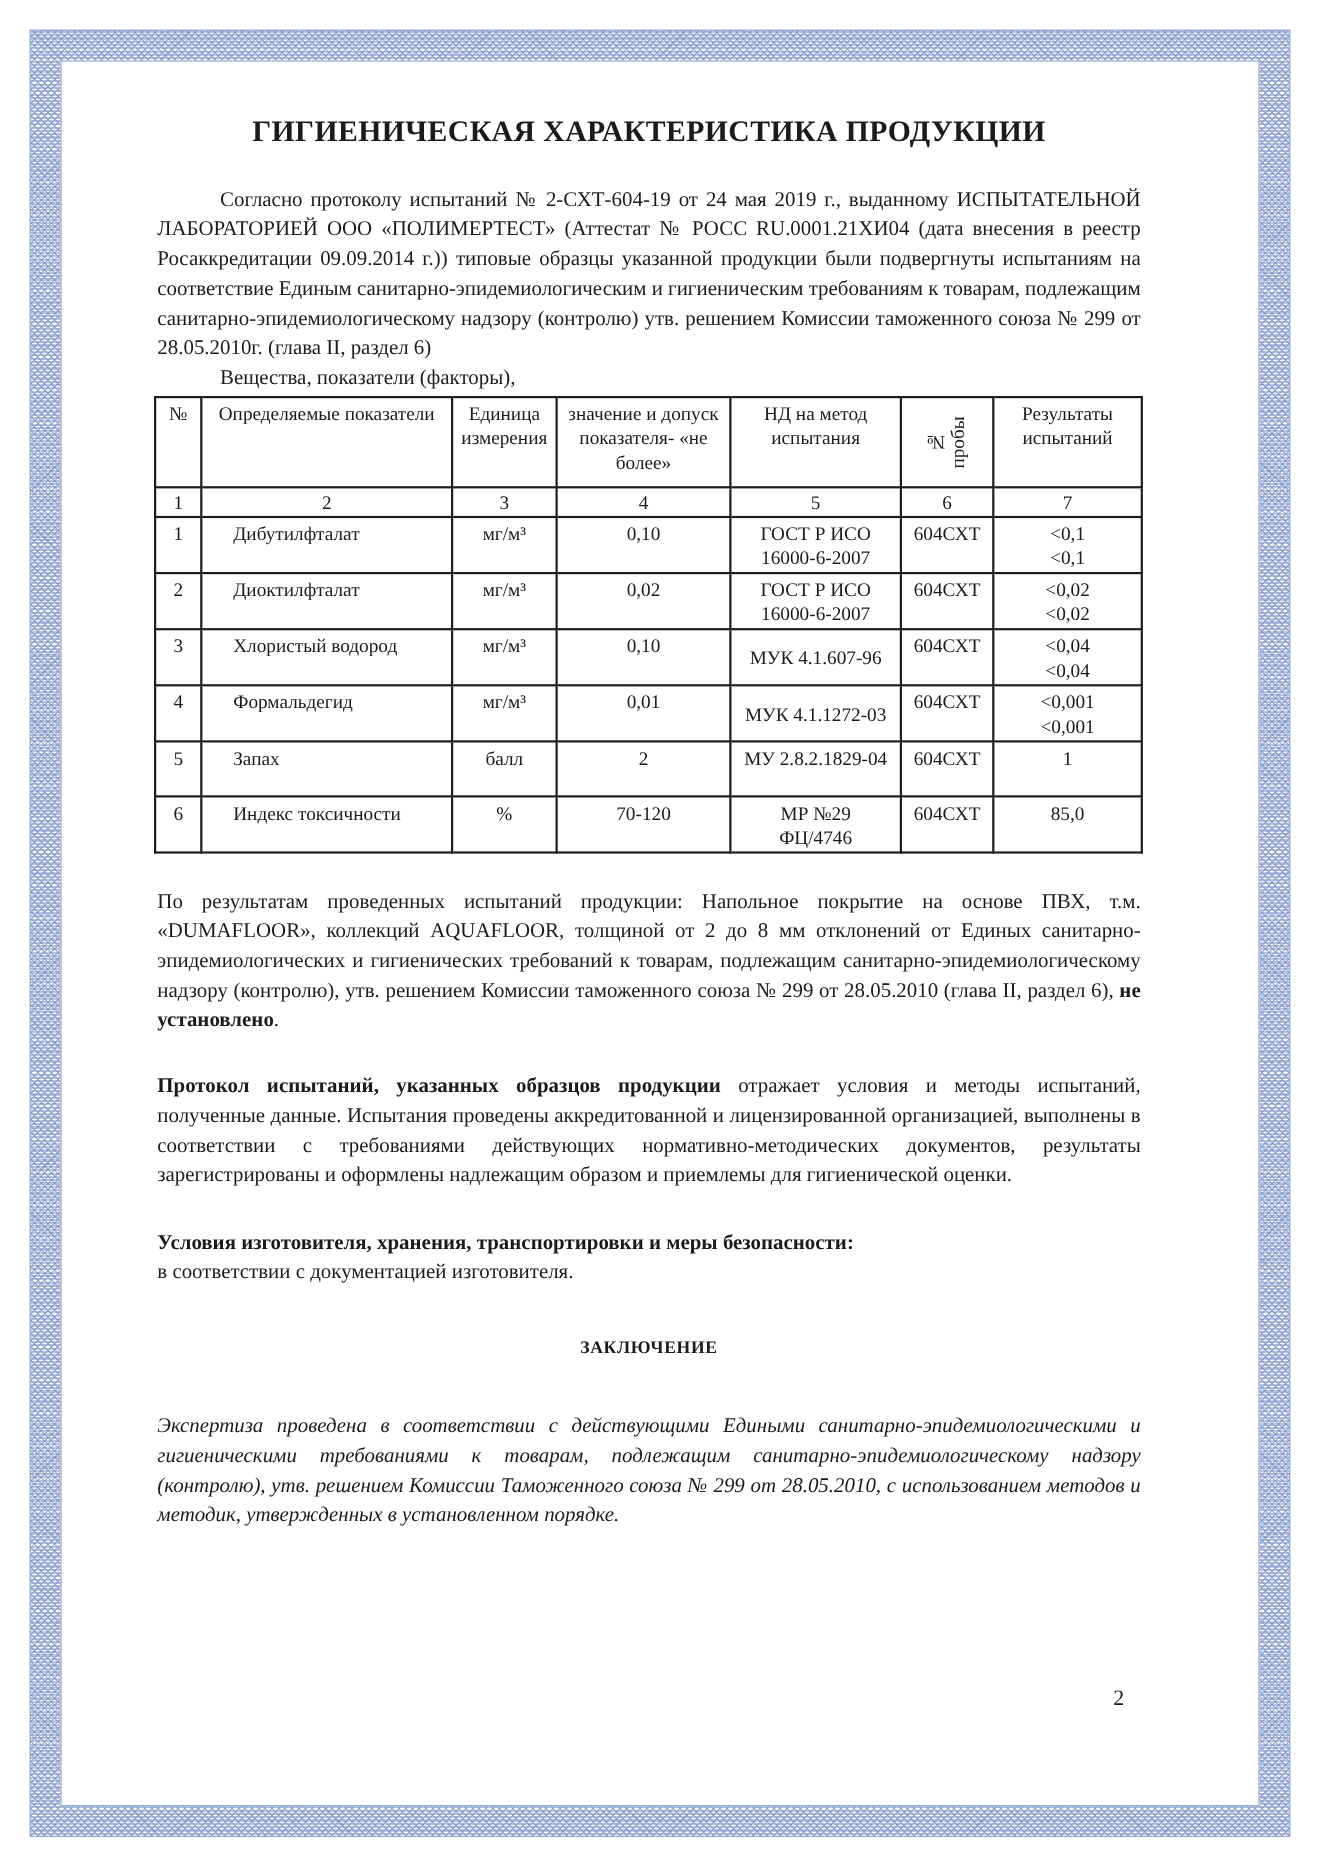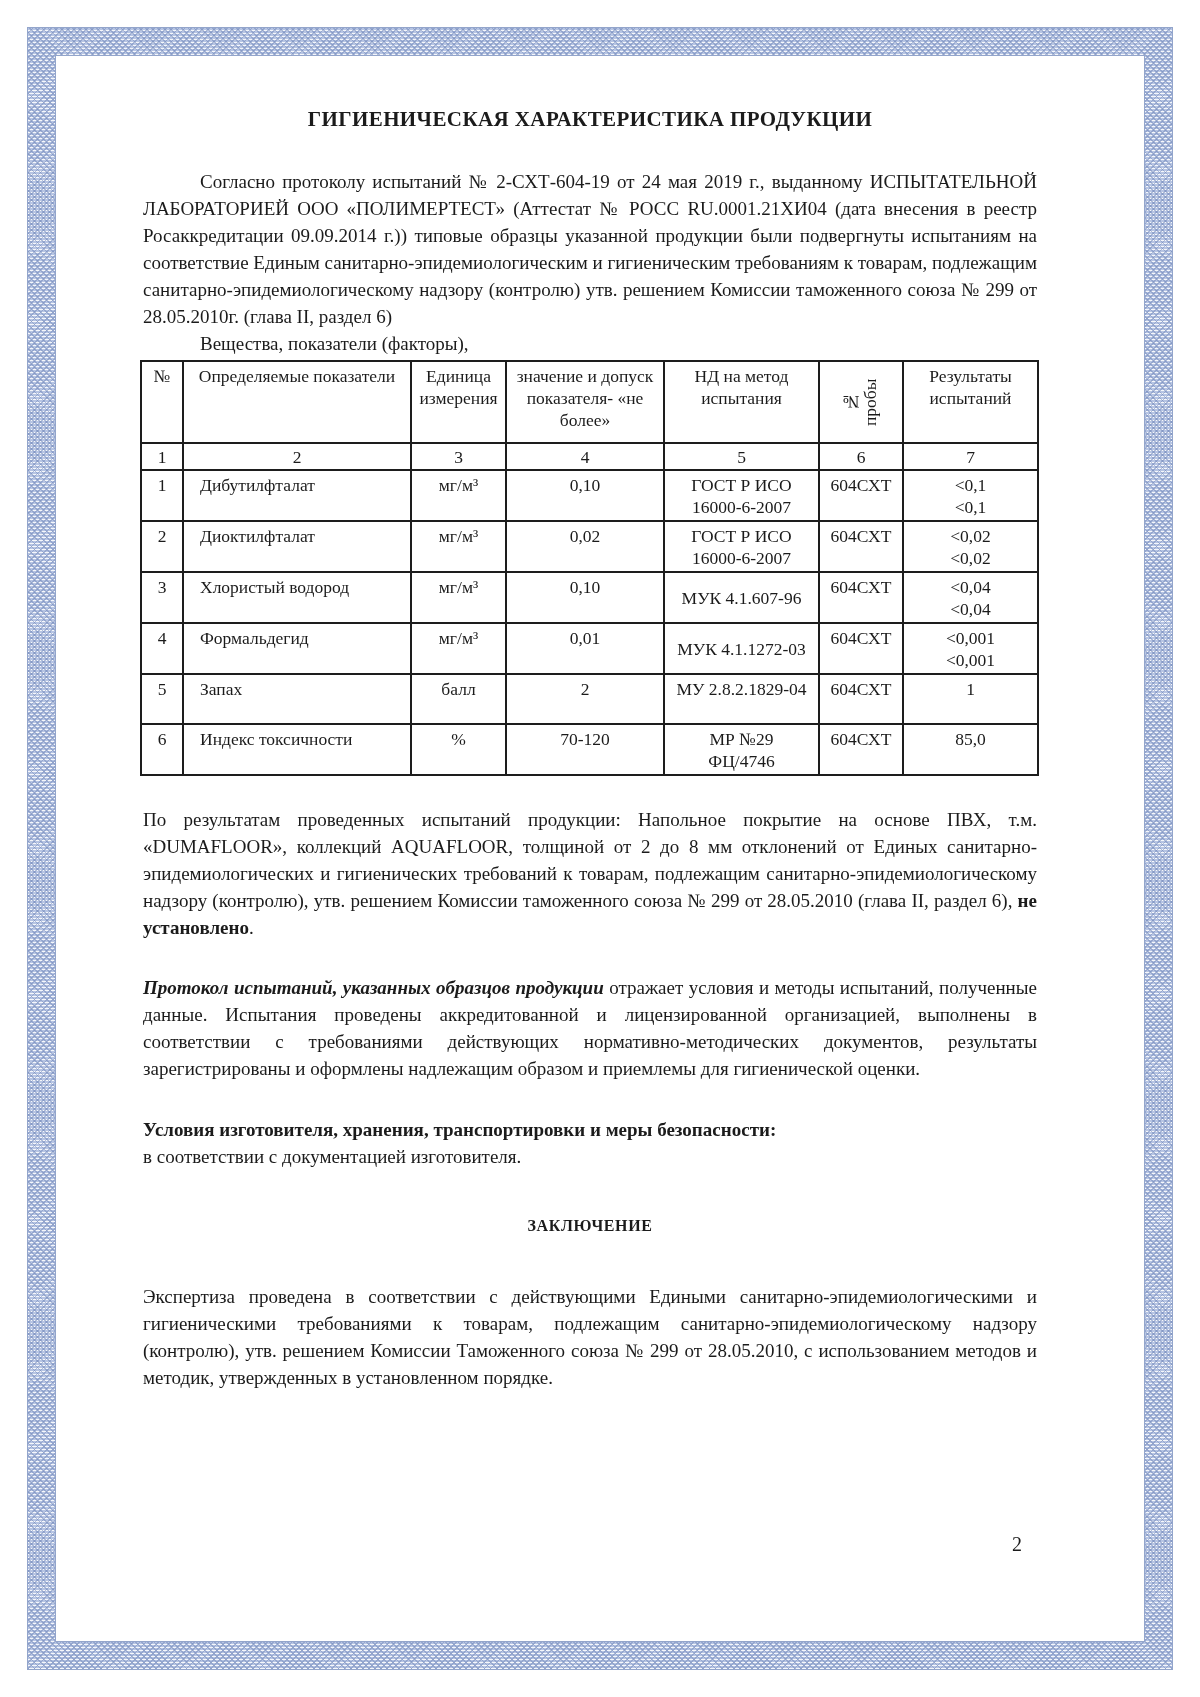--- a/index.html
+++ b/index.html
@@ -24,56 +24,56 @@
   .frame::before{
     content:""; position:absolute; inset:27px;
     background:#ffffff; border:1px solid #93a5cb;
   }
   .doc{
     position:absolute; left:143px; top:0; width:894px; z-index:2;
     font-size:19px; line-height:27px; text-align:justify;
   }
   .title{
     margin:106px 0 0 0; text-align:center;
-    font-size:21px; font-weight:bold; letter-spacing:.4px; line-height:26px;
+    font-size:27px; font-weight:bold; letter-spacing:.4px; line-height:26px;
   }
   .p1{margin:36px 0 0 0; text-indent:57px;}
   .subline{margin:0; text-indent:57px; text-align:left;}
   table.tbl{
     border-collapse:collapse; table-layout:fixed;
     width:897px; margin:3px 0 0 -3px;
     font-size:17.5px; line-height:22px; text-align:center;
   }
   .tbl th,.tbl td{
     border:2px solid #1d1d1d; padding:3px 5px 2px 5px;
     vertical-align:top; font-weight:normal; overflow:hidden;
   }
   .tbl thead th{height:auto;}
   .hdr{height:74px;}
   .numrow td{height:20px; line-height:20px;}
-  .tbl td.name{text-align:left; padding-left:16px;}
+  .tbl td.name{text-align:left; padding-left:28px;}
   .tbl td.mid{vertical-align:middle;}
   .pre{white-space:pre-line;}
   .vert{
     display:inline-block;
     writing-mode:vertical-rl; transform:rotate(180deg);
     max-height:66px; line-height:19px; margin-top:4px;
   }
   .r1{height:46px;}.r2{height:44px;}.r3{height:44px;}.r4{height:44px;}.r5{height:50px;}.r6{height:50px;}
   .p-after{margin:30px 0 0 0;}
   .p-protocol{margin:33px 0 0 0;}
-  .lead-bi{font-weight:bold; font-style:italic;}
+  .lead-bi{font-weight:bold; }
   .b{font-weight:bold;}
   .p-cond{margin:34px 0 0 0; text-align:left;}
   .p-cond .line2{font-weight:normal;}
   .h-conclusion{
     margin:42px 0 0 0; text-align:center;
     font-size:16px; font-weight:bold; letter-spacing:.6px;
   }
-  .p-final{margin:44px 0 0 0;}
+  .p-final{margin:44px 0 0 0;font-style:italic;}
   .pagenum{
     position:absolute; left:1012px; top:1533px; z-index:2;
     font-size:20px;
   }
 </style>
 </head>
 <body>
 
 <div class="page">
   <div class="frame"></div>

